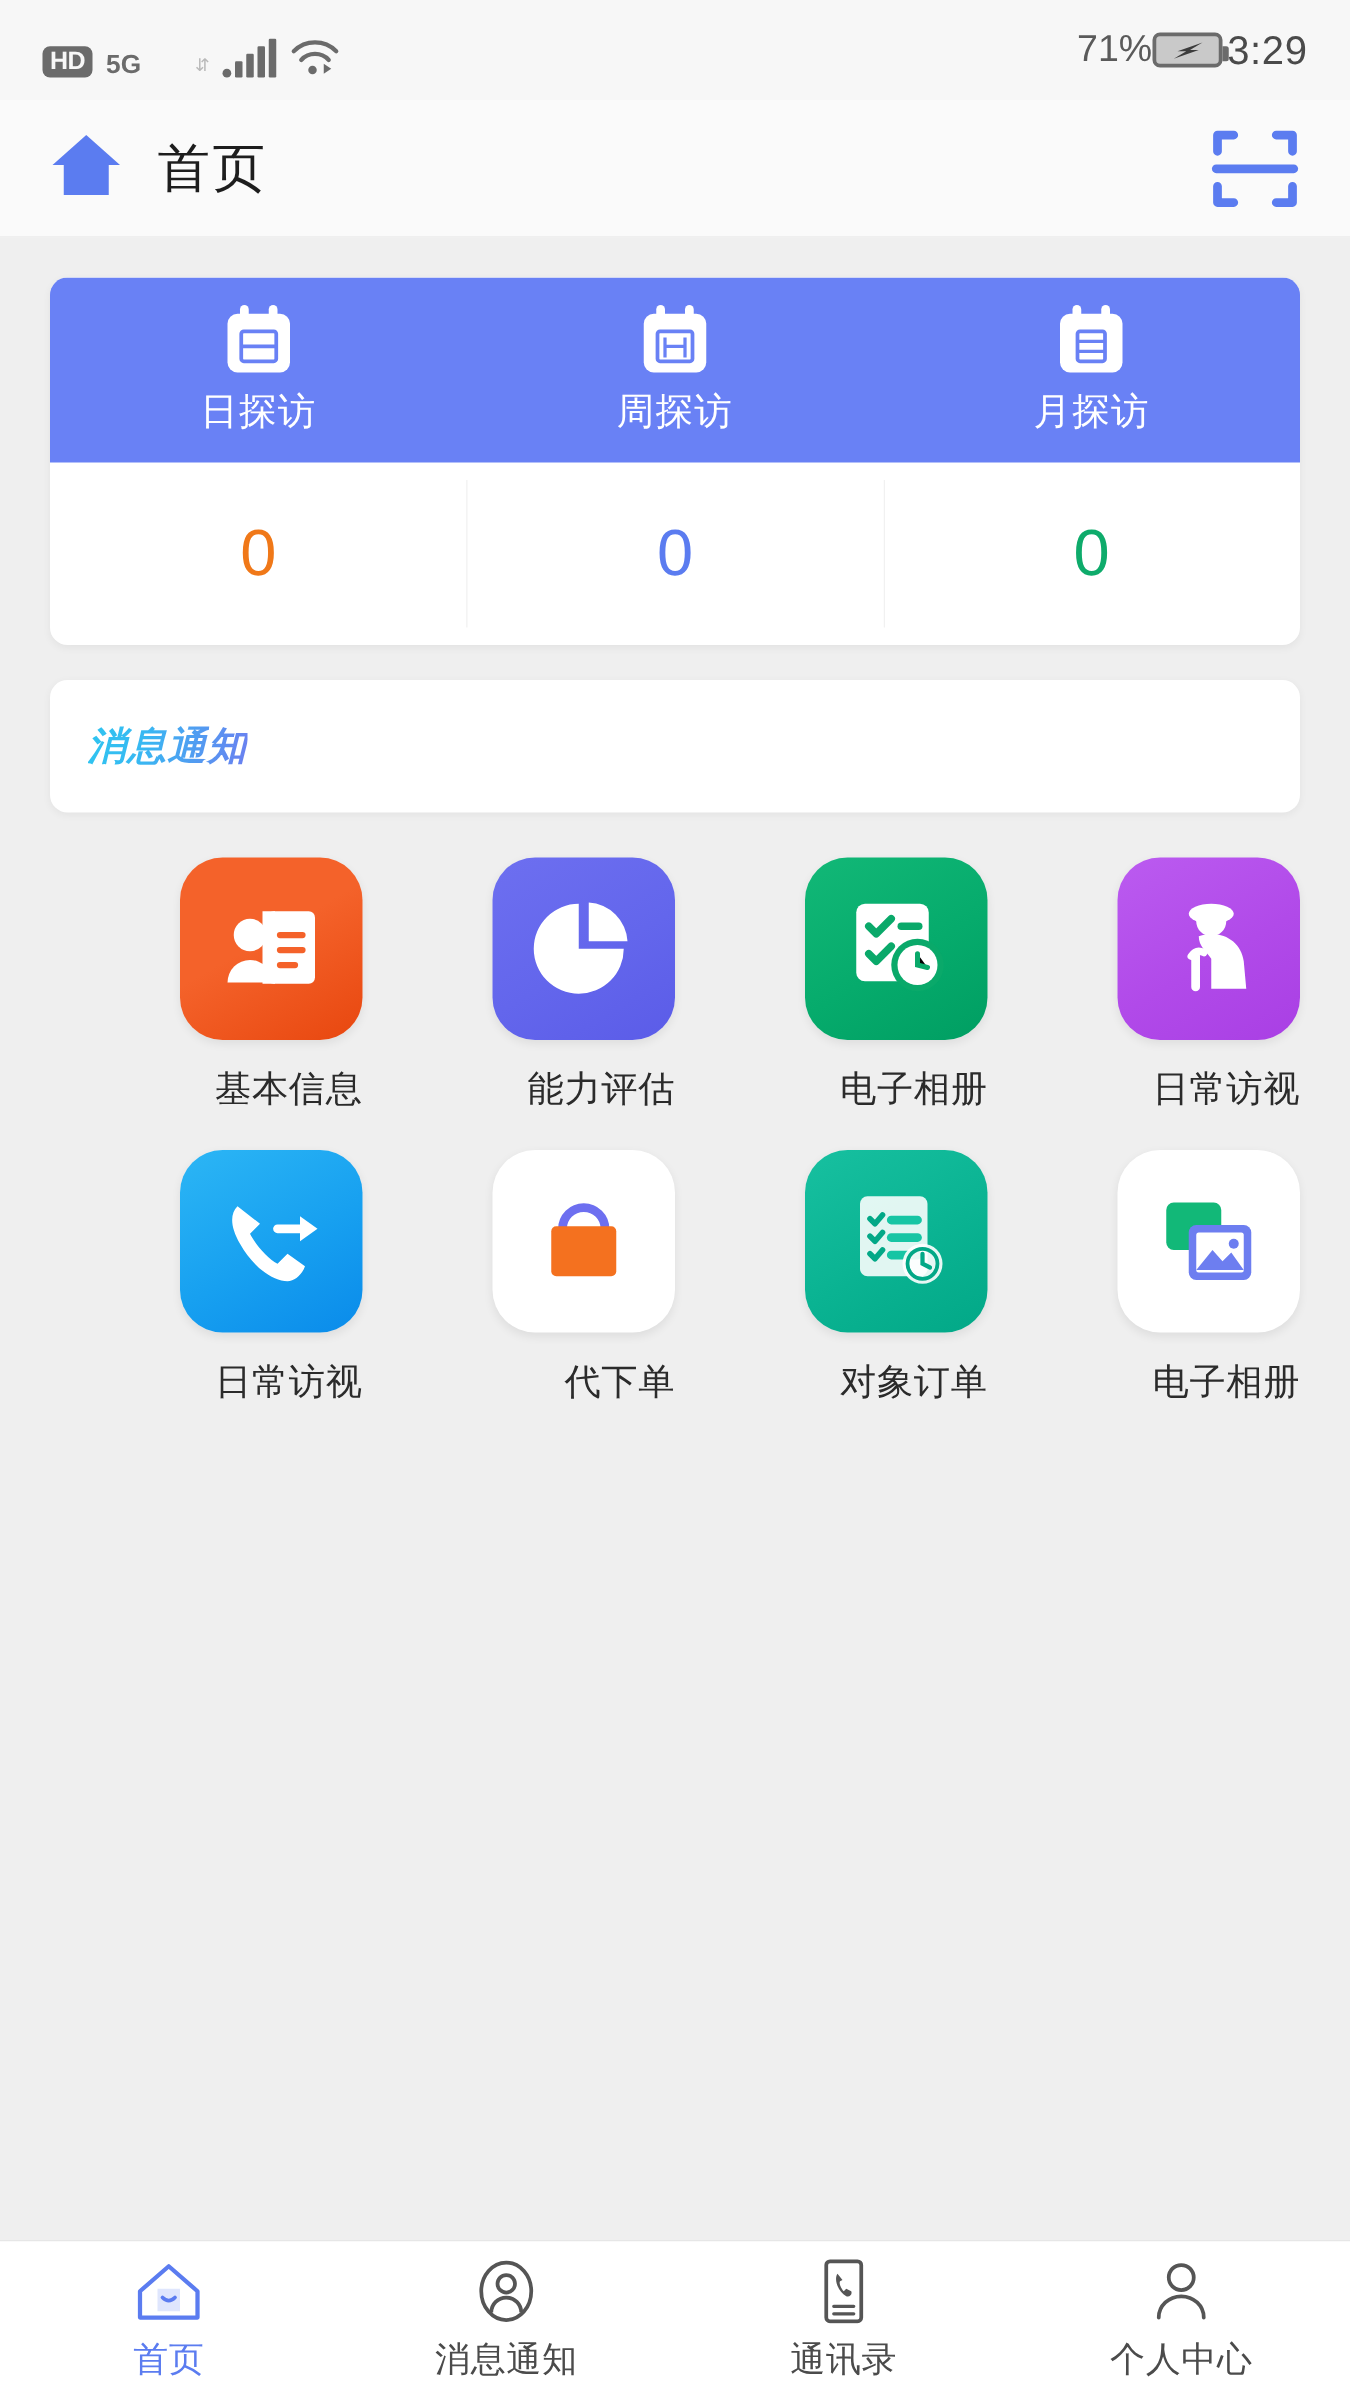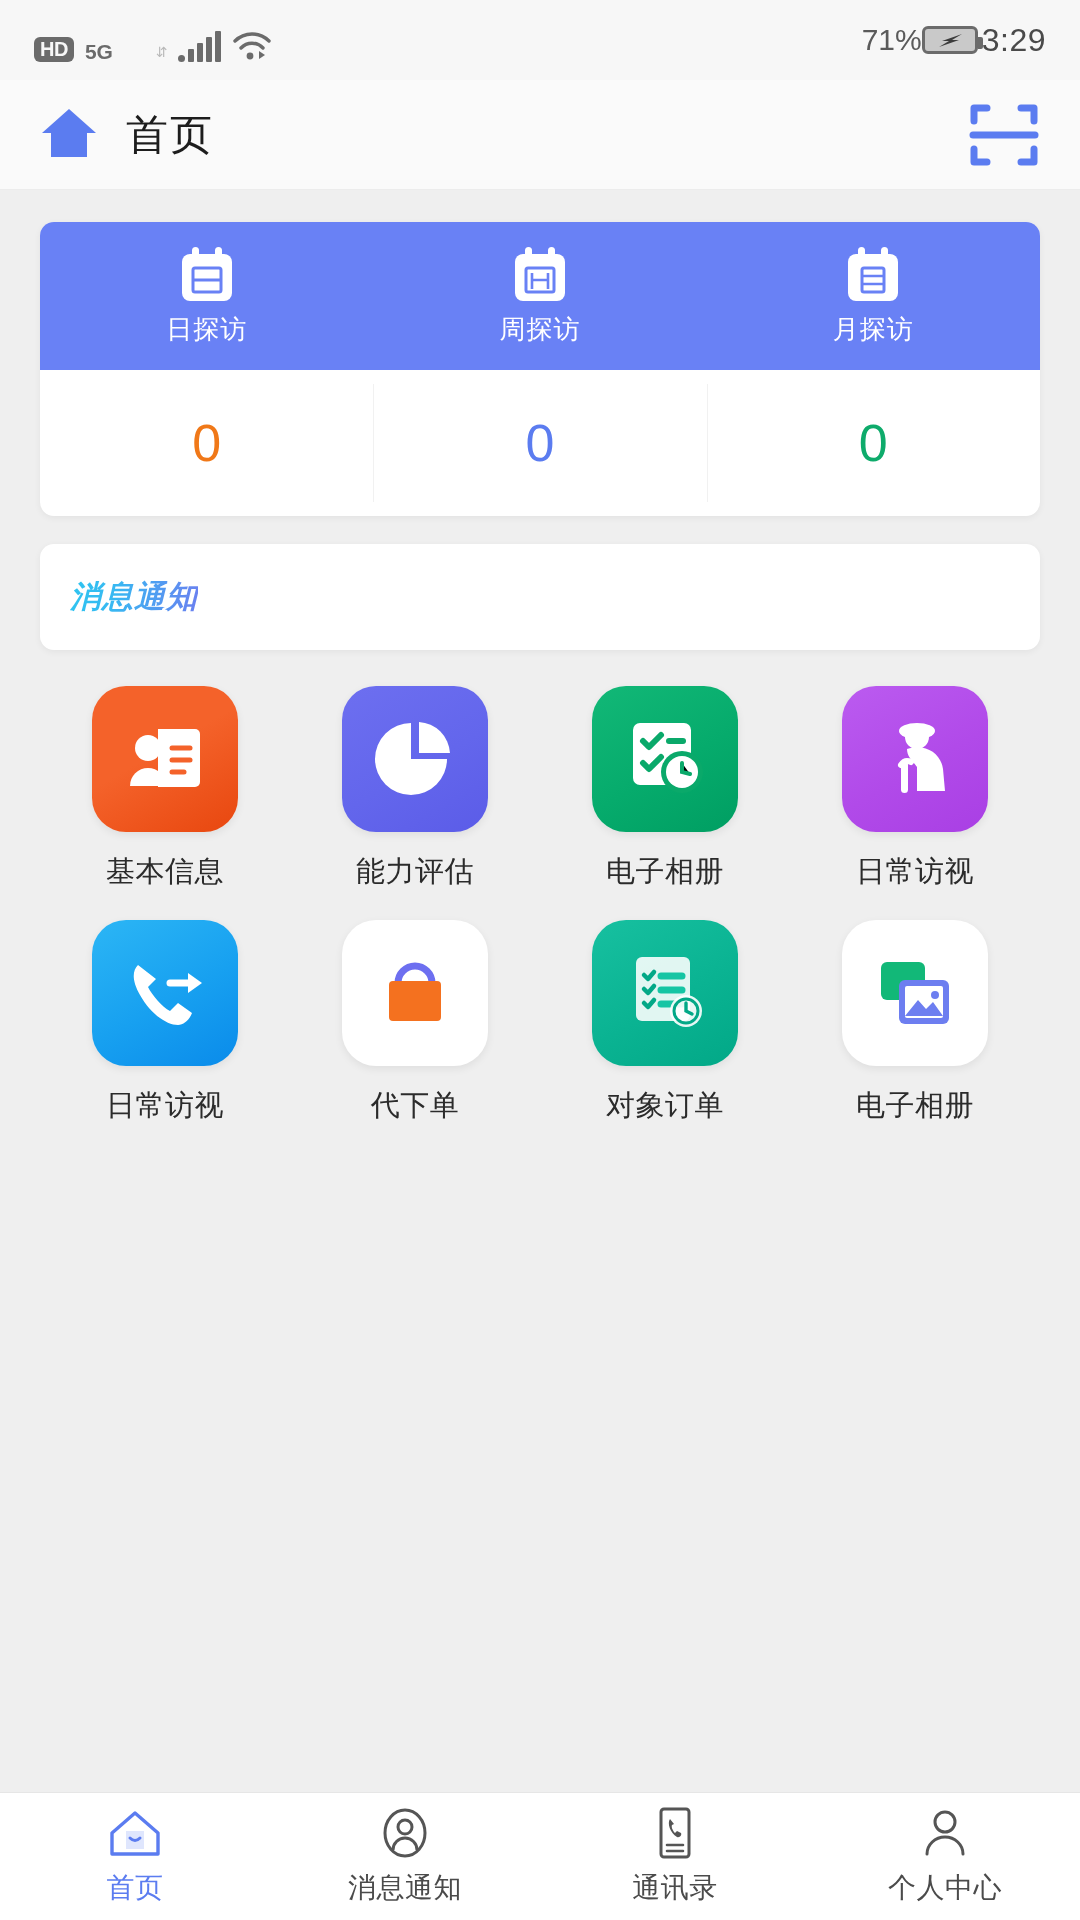--- a/index.html
+++ b/index.html
@@ -63,21 +63,21 @@
     background:#ffffff; border-radius:14px; box-shadow:0 2px 7px rgba(0,0,0,0.055);
   }
   .stats-card { margin-top:32px; overflow:hidden; }
   .stats-head {
     background:#6981f5; display:flex; height:148px;
   }
   .stat-head-col {
     flex:1; display:flex; flex-direction:column; align-items:center; justify-content:center; gap:8px;
   }
   .cal-ico { width:60px; height:58px; position:relative; }
-  .stat-head-label { color:#fff; font-size:26px; letter-spacing:1px; }
+  .stat-head-label { color:#fff; font-size:30px; letter-spacing:1px; }
   .stats-body { display:flex; height:146px; }
   .stat-col {
     flex:1; display:flex; align-items:center; justify-content:center;
     position:relative;
   }
   .stat-col + .stat-col:before {
     content:""; position:absolute; left:0; top:14px; bottom:14px; width:1px; background:#f1f1f1;
   }
   .stat-num { font-size:52px; font-weight:400; }
 
@@ -87,21 +87,21 @@
   .notice-text {
     font-size:31px; font-style:italic; font-weight:bold; letter-spacing:1px;
     background:linear-gradient(100deg,#2ec5f0 0%,#38b8f2 35%,#6b7ff0 100%);
     -webkit-background-clip:text; background-clip:text; color:transparent;
     -webkit-text-fill-color:transparent;
   }
 
   
   .grid { margin-top:36px; display:flex; flex-wrap:wrap; }
   .grid-item {
-    width:25%; display:flex; flex-direction:column; align-items:center; margin-bottom:28px;
+    width:25%; display:flex; flex-direction:column; align-items:flex-end; margin-bottom:28px;
   }
   .tile {
     width:146px; height:146px; border-radius:34px; position:relative;
     display:flex; align-items:center; justify-content:center; overflow:hidden;
     box-shadow:0 3px 8px rgba(0,0,0,0.07);
   }
   .tile svg { display:block; }
   .grid-label { margin-top:20px; font-size:29px; color:#2b2b2b; letter-spacing:0.5px;}
 
   

